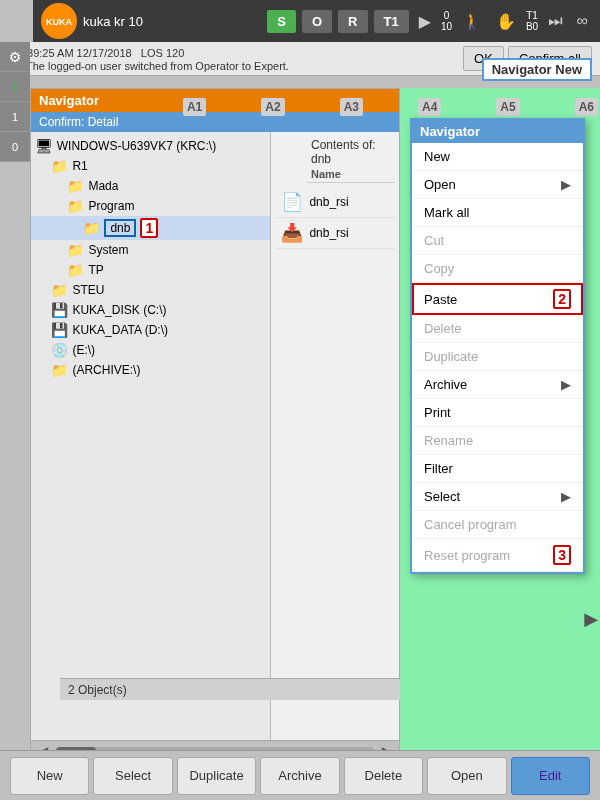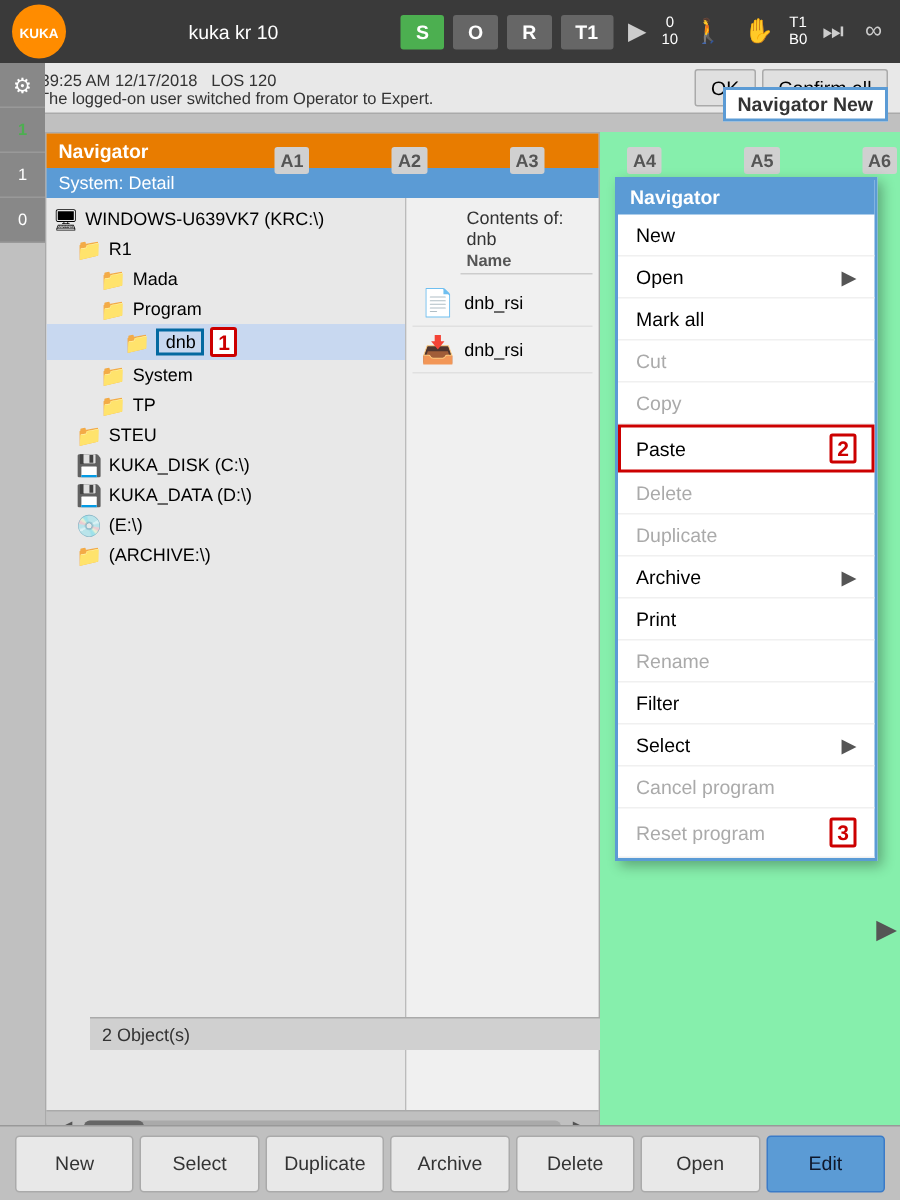--- a/index.html
+++ b/index.html
@@ -6,30 +6,31 @@
     body { width: 600px; height: 800px; overflow: hidden; background: #c0c0c0; font-family: Arial, sans-serif; font-size: 13px; position: relative; }
 
     
     .toolbar {
       background: #3a3a3a;
       height: 42px;
       display: flex;
       align-items: center;
       padding: 0 8px;
       gap: 6px;
+      margin-left: 33px;
     }
     .toolbar-logo {
       width: 36px; height: 36px;
       background: #ff8c00;
       border-radius: 50%;
       display: flex; align-items: center; justify-content: center;
       color: white; font-weight: bold; font-size: 10px;
     }
     .toolbar-title {
-      color: white; font-size: 13px; flex: 1; text-align: center;
+      color: white; font-size: 13px; flex: 1;
     }
     .toolbar-btn {
       background: #4caf50; color: white; border: none;
       padding: 4px 10px; font-weight: bold; font-size: 13px;
       border-radius: 2px; cursor: pointer;
     }
     .toolbar-btn.gray { background: #666; }
     .toolbar-icon {
       color: #ccc; font-size: 16px; cursor: pointer; padding: 2px 4px;
     }
@@ -212,21 +213,21 @@
       border-radius: 3px;
       cursor: pointer;
       font-size: 13px;
       color: #333;
       display: flex;
       align-items: center;
       justify-content: center;
     }
     .bottom-btn.active {
       background: #5b9bd5;
-      color: #0f172a;
+      color: #4c1d95;
       border-color: #3a7bc8;
     }
 
     
     .statusbar {
       position: absolute;
       bottom: 50px; left: 30px;
       width: 340px;
       height: 22px;
       background: #d0d0d0;
@@ -345,21 +346,21 @@
   <div class="left-nav-item">0</div>
 </div>
 
 <div class="main-area">
 
   <div class="navigator">
     <div class="navigator-header">
       <span>Navigator</span>
     </div>
     <div class="navigator-filter">
-      <span>System: Detail</span>
+      <span>Confirm: Detail</span>
     </div>
     <div class="navigator-body">
 
       <div class="tree-panel">
 
         <div class="tree-item">
           <span class="folder-icon">🖥</span>
           <span class="tree-label">WINDOWS-U639VK7 (KRC:\)</span>
         </div>
 

